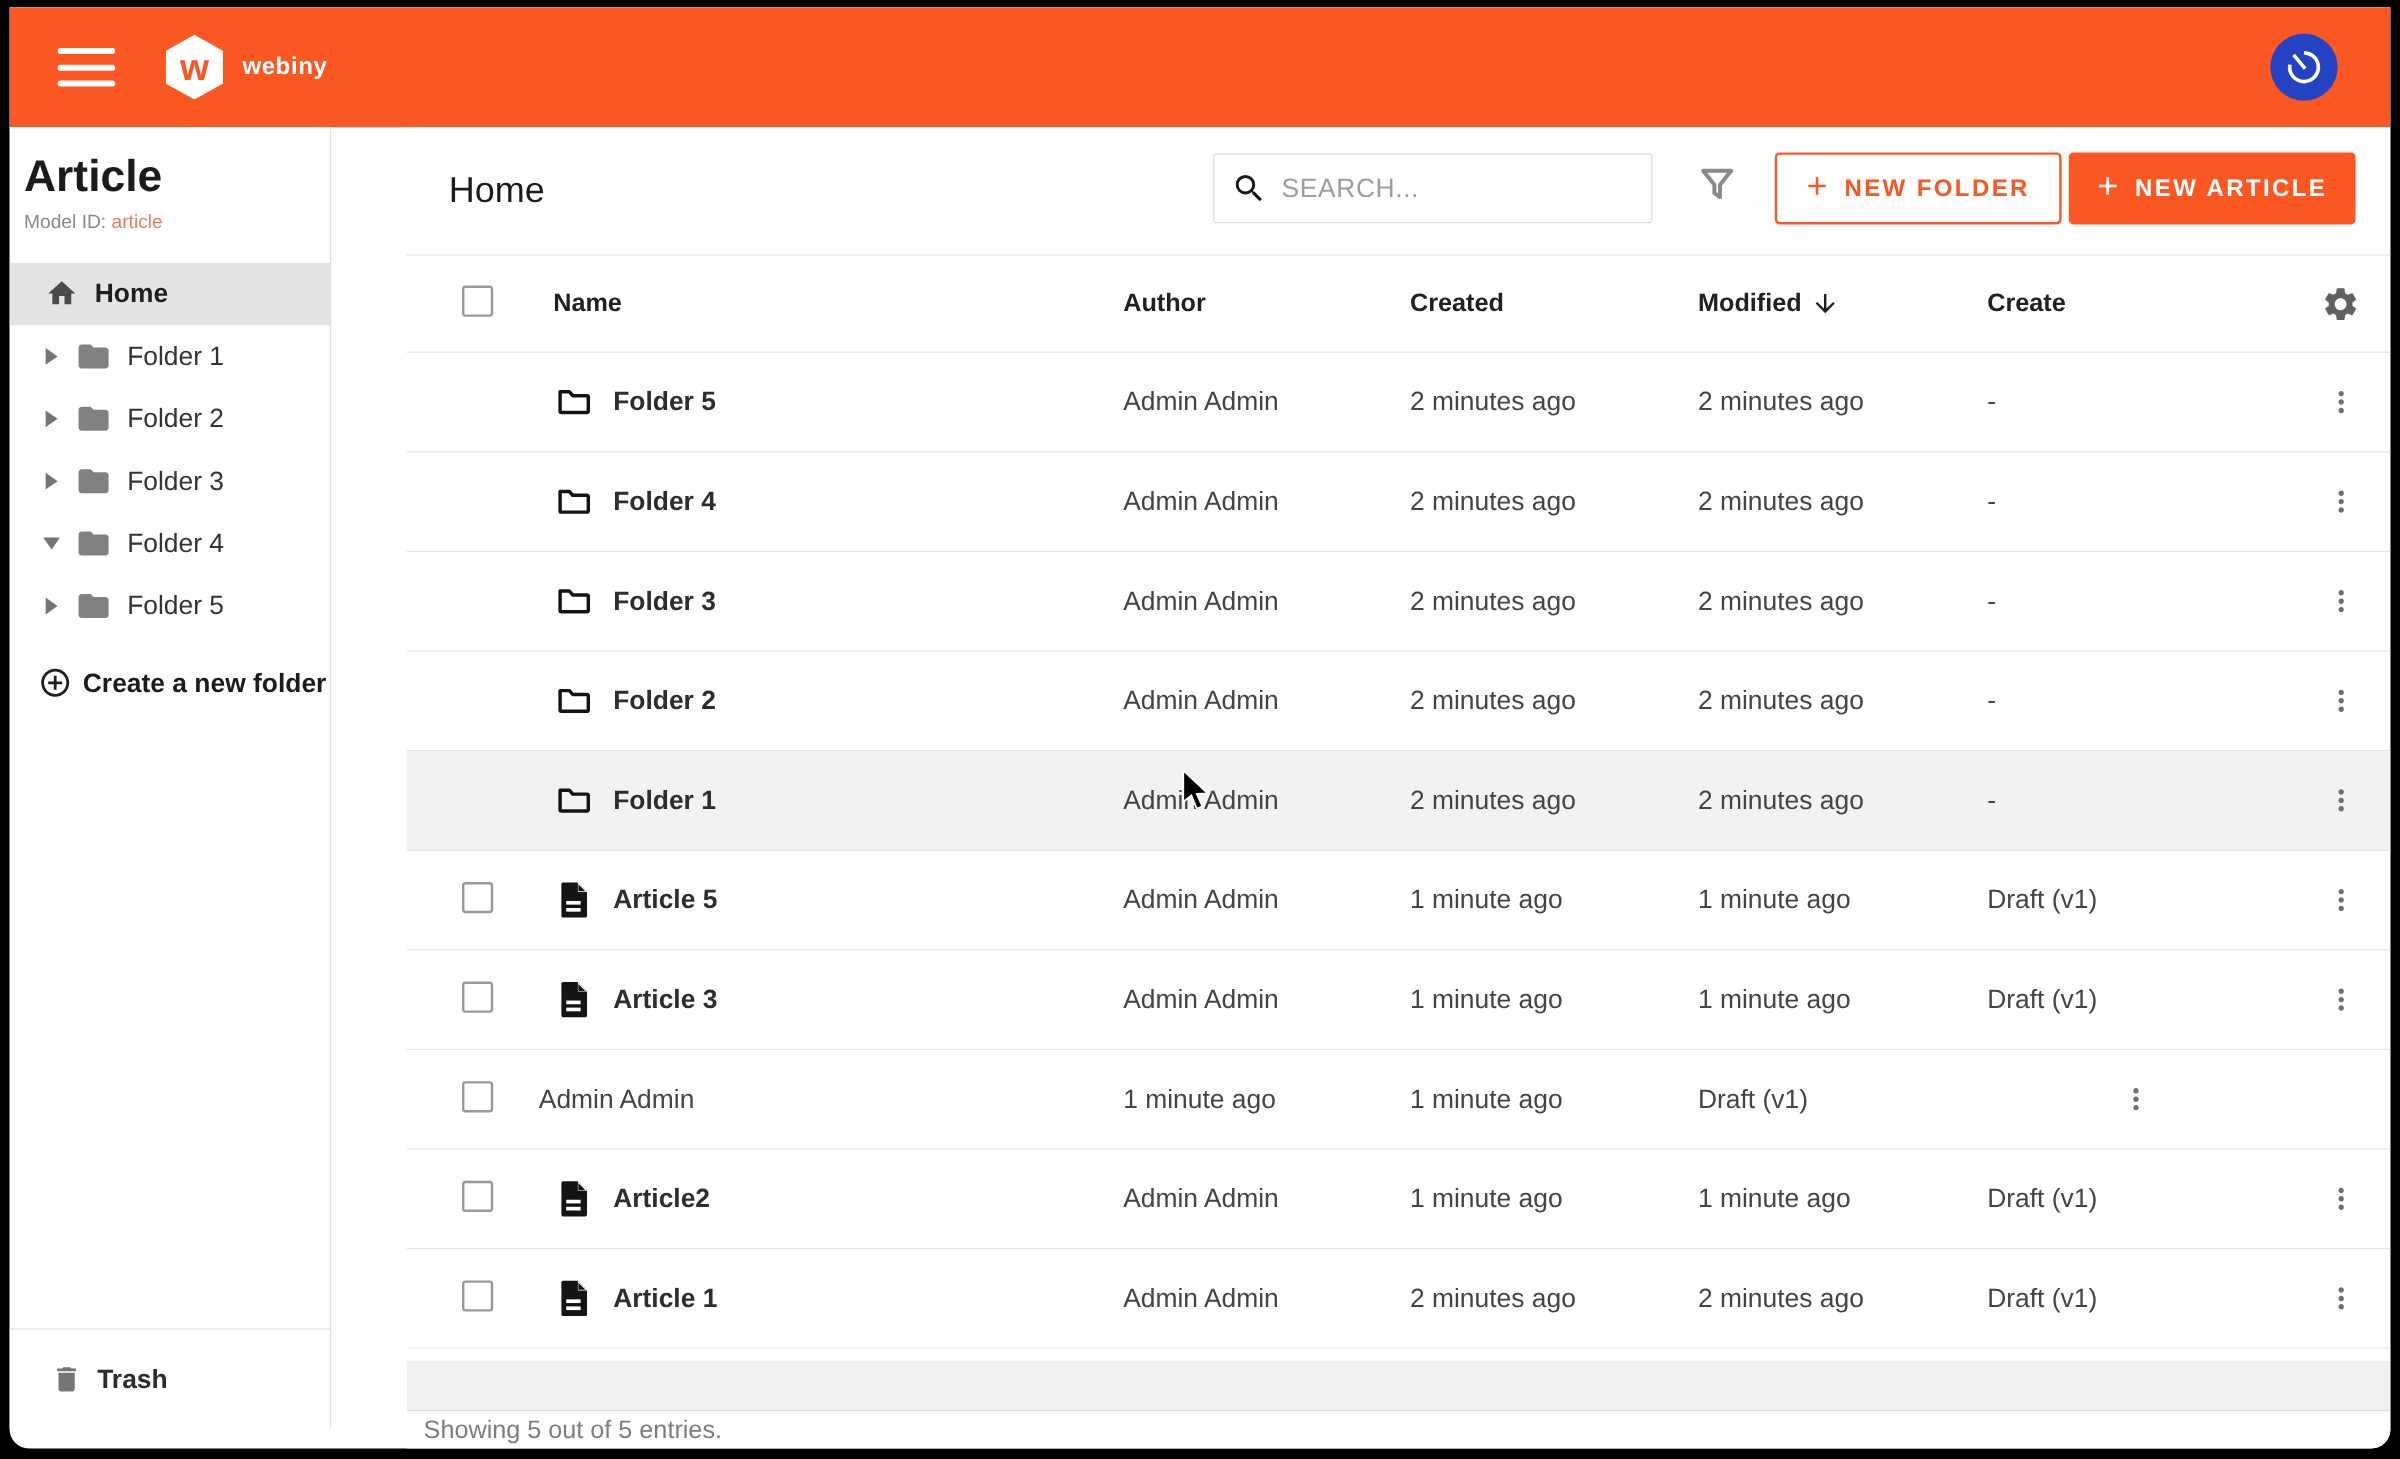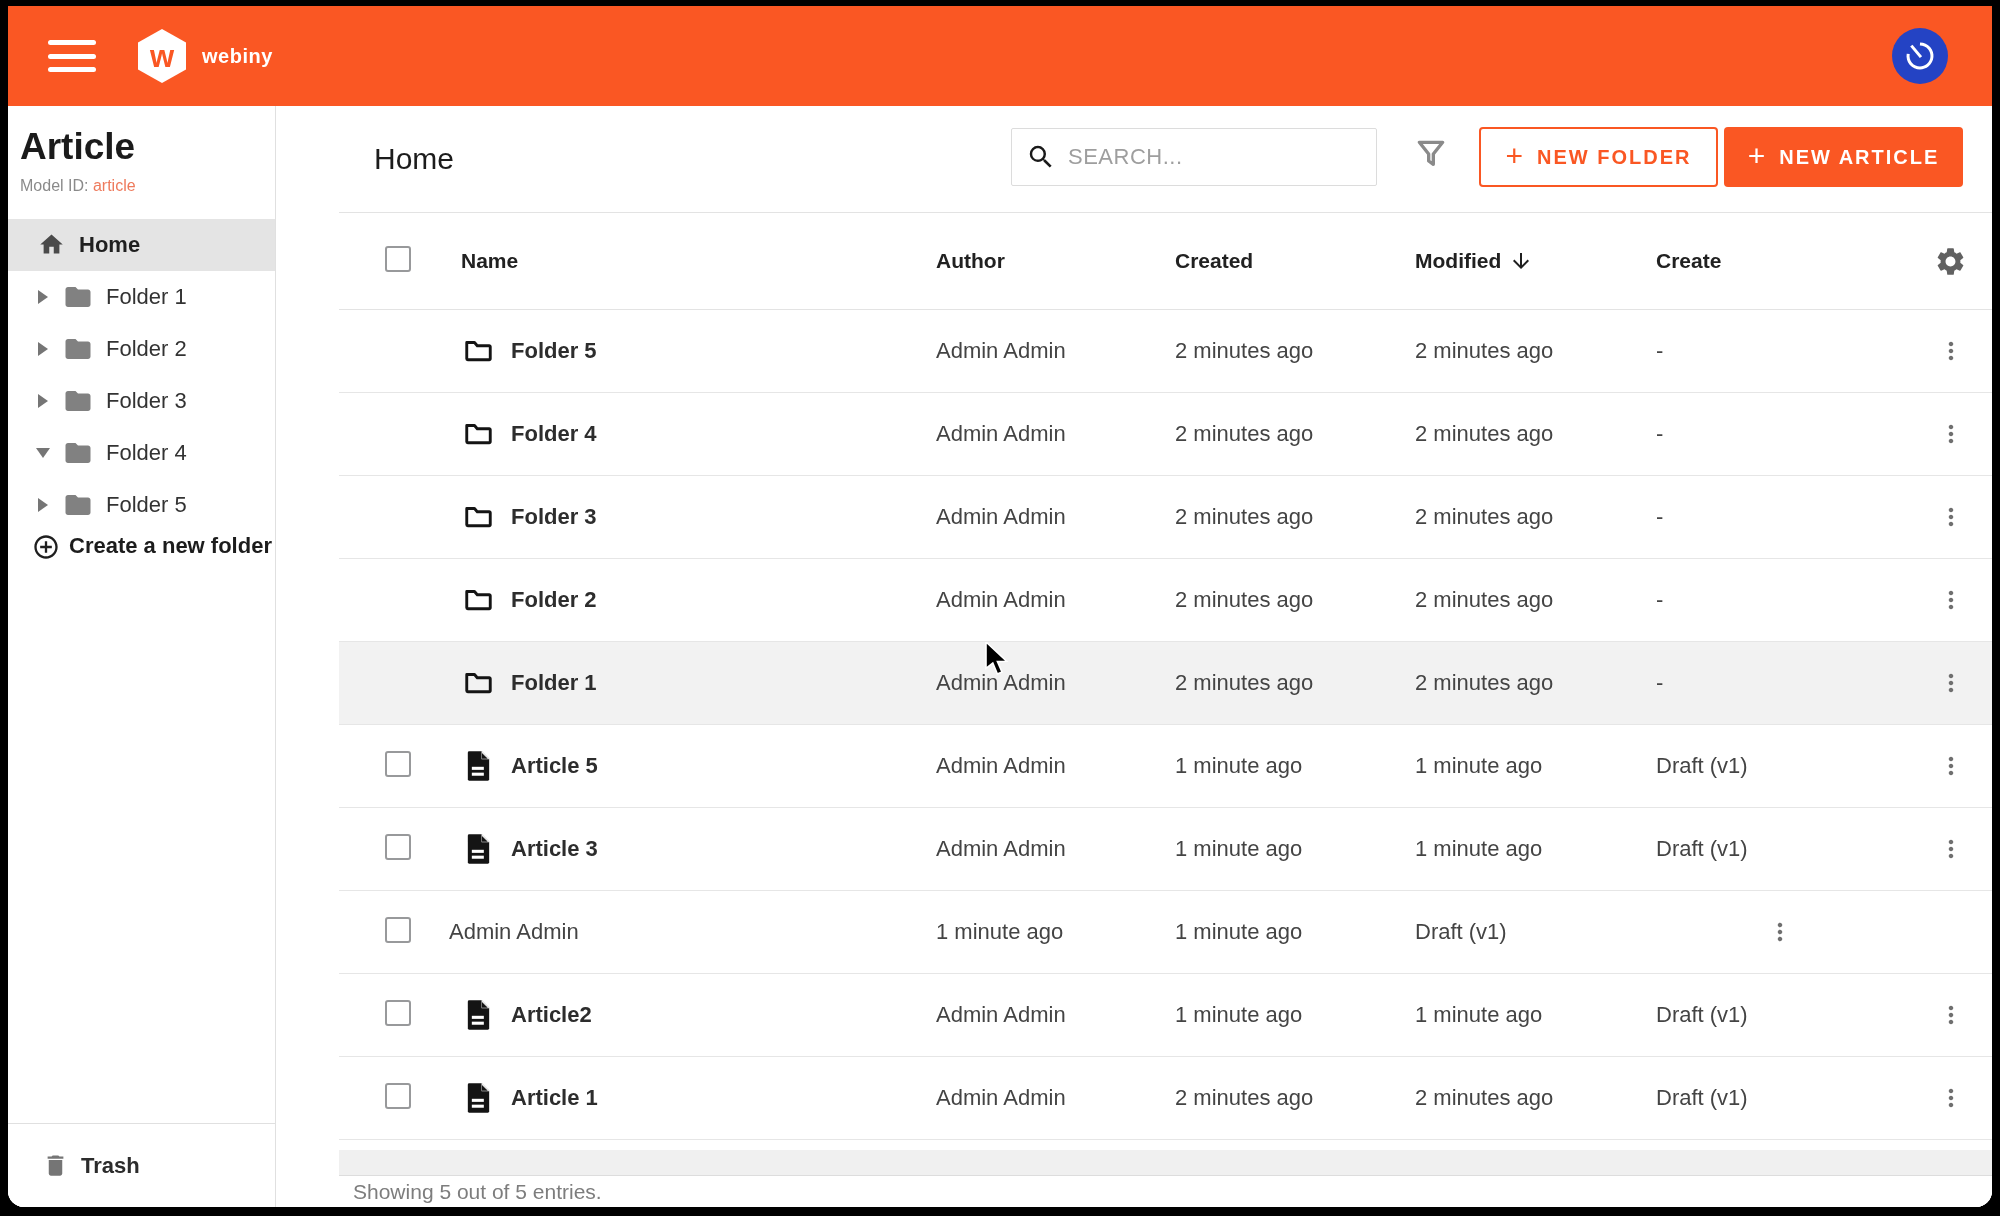--- a/index.html
+++ b/index.html
@@ -14,55 +14,55 @@
   .hamburger span { display:block; height:5px; border-radius:3px; background:#fff; }
   .logo-hex { margin-left:42px; width:48px; height:54px; background:#fff; display:flex; align-items:center; justify-content:center;
               clip-path:polygon(50% 0%, 100% 25%, 100% 75%, 50% 100%, 0% 75%, 0% 25%); }
   .logo-hex span { color:#fa5723; font-size:31px; font-weight:800; line-height:1; }
   .brand { margin-left:16px; color:#fff; font-size:20px; font-weight:700; letter-spacing:.5px; }
   .topbar-spacer { flex:1; }
   .avatar { width:56px; height:56px; border-radius:50%; background:#2443c4; margin-right:44px; display:flex; align-items:center; justify-content:center; cursor:pointer; }
   .avatar svg { transform:rotate(-40deg); }
 
   
-  .sidebar { position:absolute; top:100px; left:0; width:268px; bottom:0; background:#fff; border-right:1px solid #e0e0e0; }
+  .sidebar { position:absolute; top:100px; left:0; width:268px; bottom:16px; background:#fff; border-right:1px solid #e0e0e0; }
   .side-head { padding:20px 12px 0 12px; }
   .side-title { font-size:37px; font-weight:700; color:#1b1b1b; line-height:1.15; }
   .model-id { margin-top:8px; font-size:16px; color:#8a8a8a; }
   .model-id .val { color:#ee7a5c; }
   .tree { margin-top:24px; }
   .tree-row { height:52px; display:flex; align-items:center; cursor:pointer; }
   .tree-row.home { background:#e4e4e4; padding-left:30px; }
   .tree-row.home .lbl { margin-left:14px; font-size:22px; font-weight:700; color:#1f1f1f; }
   .tree-row.folder { padding-left:28px; }
   .caret { width:14px; display:flex; justify-content:center; }
   .caret.right i { width:0; height:0; border-left:10px solid #757575; border-top:7px solid transparent; border-bottom:7px solid transparent; }
   .caret.down  i { width:0; height:0; border-top:10px solid #757575; border-left:7px solid transparent; border-right:7px solid transparent; }
   .tree-row.folder .f-ic { margin-left:13px; }
   .tree-row.folder .lbl { margin-left:13px; font-size:22px; color:#333; }
-  .create-folder { margin-top:2px; height:50px; display:flex; align-items:flex-start; padding-left:24px; cursor:pointer; background:none; border:none; }
+  .create-folder { margin-top:2px; height:50px; display:flex; align-items:flex-end; padding-left:24px; cursor:pointer; background:none; border:none; }
   .create-folder .lbl { margin-left:9px; font-size:22px; font-weight:700; color:#1c1c1c; }
   .side-footer { position:absolute; left:0; right:0; bottom:0; height:84px; border-top:1px solid #e0e0e0; display:flex; align-items:center; padding-left:34px; cursor:pointer; background:#fff; }
   .side-footer .lbl { margin-left:12px; font-size:22px; font-weight:600; color:#2c2c2c; }
 
   
   .main { position:absolute; top:100px; left:331px; right:0; bottom:0; display:flex; flex-direction:column; background:#fff; }
   .main-header { position:relative; height:106px; flex:0 0 auto; }
   .crumb-title { position:absolute; left:35px; top:50%; transform:translateY(-50%); font-size:30px; color:#1c1c1c; font-weight:400; }
   .searchbox { position:absolute; left:672px; top:22px; width:366px; height:58px; border:1px solid #dcdcdc; border-radius:2px; background:#fff; display:flex; align-items:center; padding-left:14px; }
   .searchbox input { border:none; outline:none; margin-left:12px; flex:1; font-size:22px; letter-spacing:.5px; color:#333; font-family:"Liberation Sans", sans-serif; background:transparent; }
   .searchbox input::placeholder { color:#9e9e9e; }
   .filter-btn { position:absolute; left:1072px; top:28px; background:none; border:none; cursor:pointer; }
   .btn { position:absolute; top:21px; width:239px; height:60px; border-radius:4px; font-size:20px; font-weight:600; letter-spacing:2px; display:flex; align-items:center; justify-content:center; gap:12px; cursor:pointer; font-family:"Liberation Sans", sans-serif; }
   .btn .plus { font-size:30px; font-weight:400; line-height:0; margin-top:-2px; }
   .btn-outline { left:1140px; background:#fff; border:2px solid #fa5723; color:#fa5723; }
   .btn-filled  { left:1385px; background:#fa5723; border:none; color:#fff; }
 
   .grid-cols { display:grid; grid-template-columns:110px 487px 239px 240px 241px 247px 95px; align-items:center; }
-  .table-header { height:98px; border-top:1px solid #e3e3e3; border-bottom:1px solid #e3e3e3; flex:0 0 auto; }
+  .table-header { height:82px; border-top:1px solid #e3e3e3; border-bottom:1px solid #e3e3e3; flex:0 0 auto; }
   .th { font-size:21px; font-weight:700; color:#212121; }
   .th-name { padding-left:12px; }
   .th-modified { display:flex; align-items:center; gap:8px; }
   .cell-check { padding-left:46px; }
   .checkbox { display:inline-block; width:26px; height:26px; border:2px solid #98999b; border-radius:3px; background:#fff; cursor:pointer; }
   .gear-cell { display:flex; justify-content:center; }
   .gear-btn, .dots-btn { background:none; border:none; cursor:pointer; display:flex; align-items:center; justify-content:center; }
 
   .row { height:83px; border-bottom:1px solid #e6e6e6; flex:0 0 auto; }
   .row.hover { background:#f2f2f2; }

